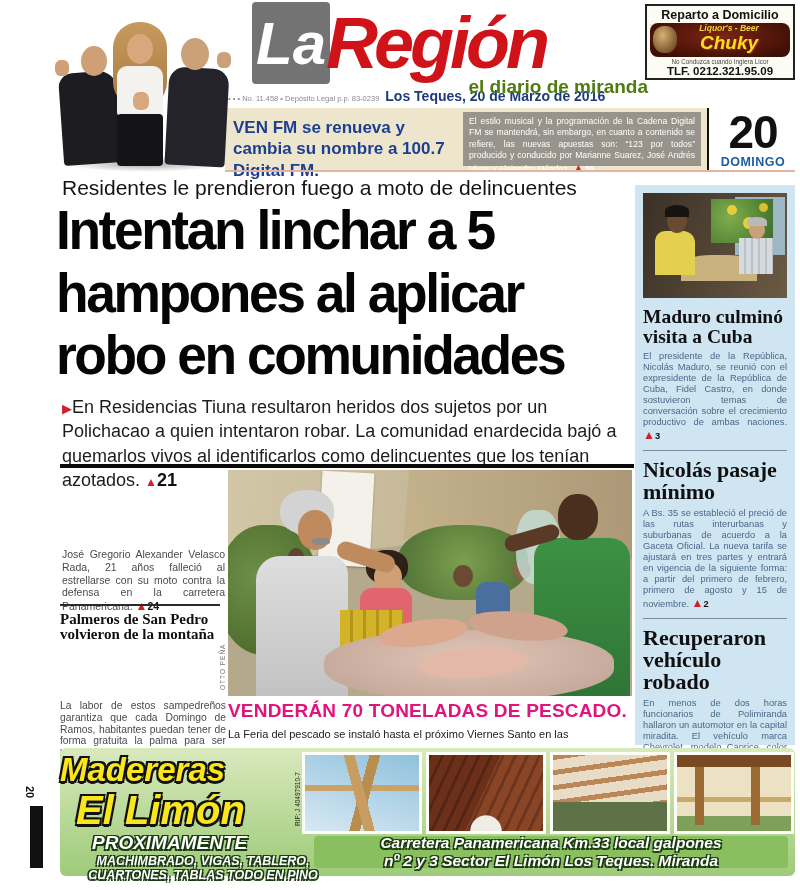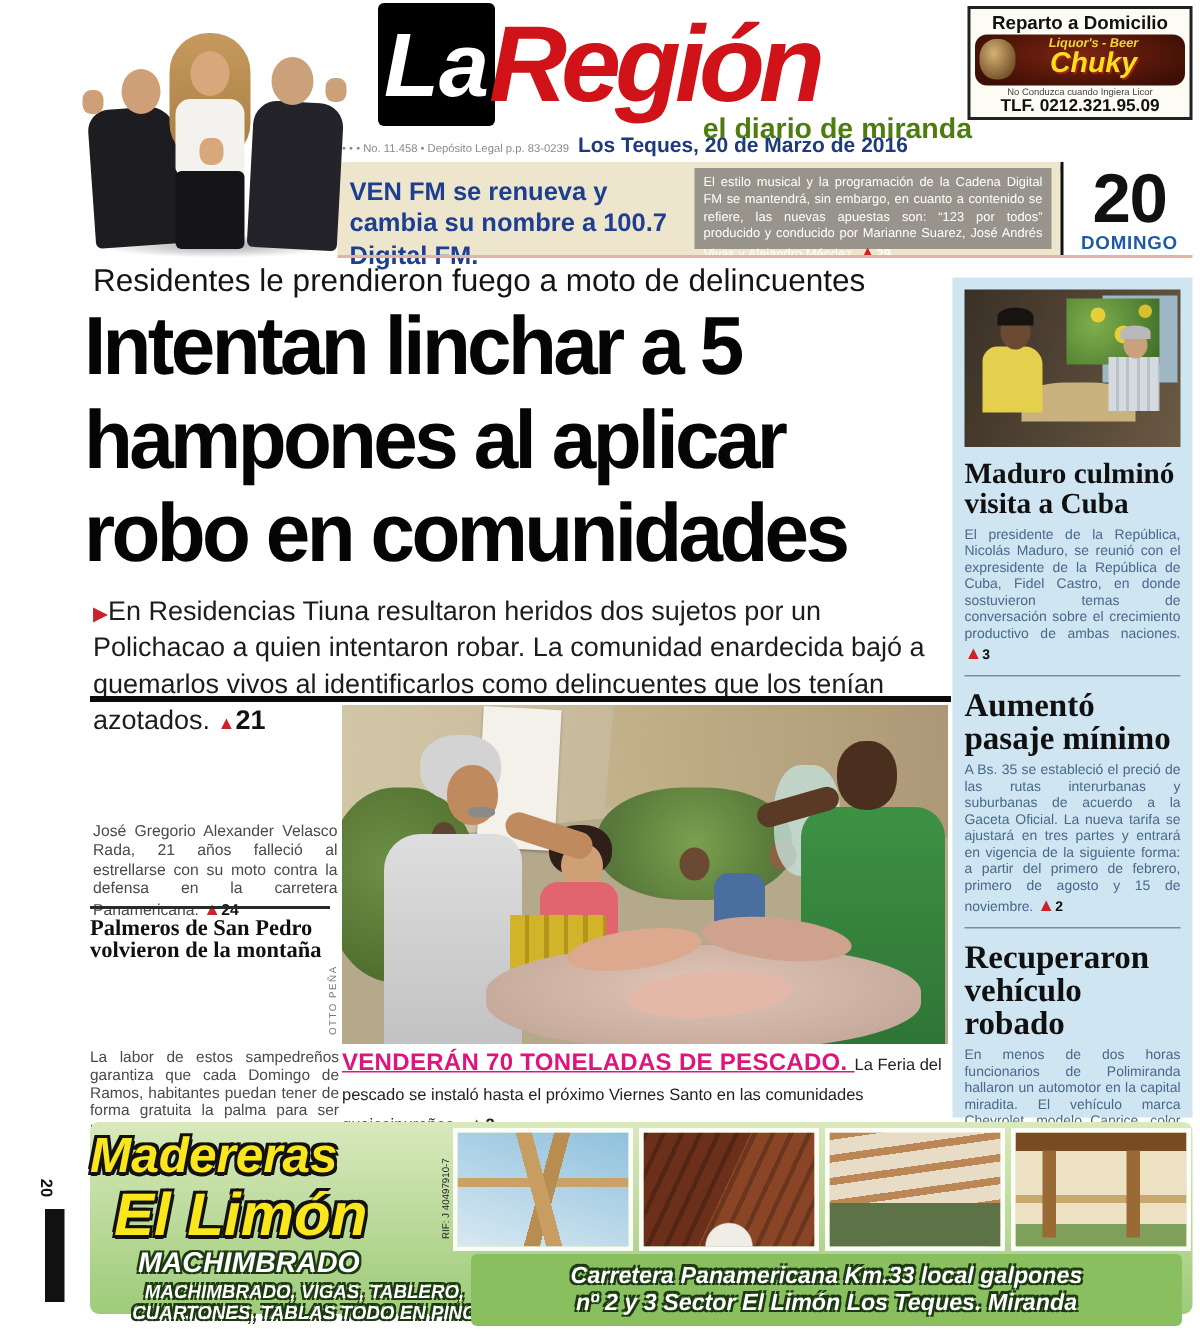--- a/index.html
+++ b/index.html
@@ -3,21 +3,21 @@
 <meta charset="utf-8">
 <style>
   html,body{margin:0;padding:0;background:#e8e8e8;}
   .page{position:relative;width:800px;height:890px;background:#fff;overflow:hidden;
         font-family:"Liberation Sans",sans-serif;margin:0 auto;}
   .abs{position:absolute;}
 
   
   .logo{left:252px;top:2px;display:flex;align-items:flex-start;}
   .logo-la{display:flex;align-items:center;justify-content:center;width:78px;height:82px;
-           background:#000000;color:#fff;font-weight:bold;font-style:italic;font-size:60px;
+           background:#737373;color:#fff;font-weight:bold;font-style:italic;font-size:60px;
            border-radius:4px;}
   .logo-region{color:#cf1318;font-weight:bold;font-style:italic;font-size:72px;line-height:82px;
            letter-spacing:-4px;margin-left:-4px;}
   .issue-line{left:228px;top:88px;font-size:7.5px;color:#8a8a8a;white-space:nowrap;}
   .dateline{font-size:14px;font-weight:bold;color:#1d3a7a;margin-left:6px;}
   .tagline{left:420px;top:76px;width:228px;text-align:right;font-weight:bold;font-size:19px;color:#4d7c0f;}
   .price-line{left:600px;top:87px;width:196px;text-align:center;font-size:9.5px;color:#222;margin-top:20px;}
 
   
   .hosts{left:55px;top:8px;width:180px;height:164px;z-index:5;}
@@ -104,21 +104,21 @@
   .crate{left:112px;top:140px;width:64px;height:50px;background:repeating-linear-gradient(90deg,#d2b32a 0 10px,#b4951c 10px 13px);}
   .fishpile{left:96px;top:160px;width:290px;height:70px;background:radial-gradient(ellipse at 50% 40%,#e0c6b8,#bda091);border-radius:45%;}
   .fish1{left:150px;top:150px;width:90px;height:26px;background:#dca98f;border-radius:50%;transform:rotate(-8deg);}
   .fish2{left:240px;top:142px;width:100px;height:28px;background:#cfa28e;border-radius:50%;transform:rotate(6deg);}
   .fish3{left:190px;top:178px;width:110px;height:30px;background:#e3b8a8;border-radius:50%;transform:rotate(-4deg);}
   .photo-credit{left:219px;top:690px;font-size:6.5px;color:#777;letter-spacing:1px;
                 transform:rotate(-90deg);transform-origin:left top;white-space:nowrap;}
 
   
   .caption{left:228px;top:699px;width:404px;line-height:1.25;}
-  .cap-lead{color:#e0147d;font-weight:800;font-size:16px;letter-spacing:.2px;text-decoration:underline;}
+  .cap-lead{color:#e0147d;font-weight:800;font-size:19px;letter-spacing:.2px;}
   .cap-body{font-size:11px;color:#222;}
 
   
   .rail{left:635px;top:185px;width:160px;height:560px;background:#cfe5f2;padding:8px;box-sizing:border-box;}
   .rail-photo{position:relative;width:144px;height:105px;background:linear-gradient(110deg,#3a3026,#6b5a44);overflow:hidden;}
   .rail-photo div{position:absolute;}
   .mp-window{left:92px;top:4px;width:50px;height:58px;background:#9db8c4;}
   .mp-art{left:68px;top:6px;width:62px;height:44px;background:radial-gradient(circle at 30% 40%,#7fae4c,#3c6b2a);}
   .mp-f1{left:84px;top:12px;width:10px;height:10px;background:#e8cf3a;border-radius:50%;}
   .mp-f2{left:100px;top:24px;width:12px;height:12px;background:#e8cf3a;border-radius:50%;}
@@ -157,21 +157,21 @@
       radial-gradient(circle at 50% 100%,#f0ede6 0 16%,transparent 17%),
       repeating-linear-gradient(115deg,rgba(0,0,0,.22) 0 3px,transparent 3px 11px),
       linear-gradient(115deg,#6b2f1a 0 48%,#8a4526 48% 100%);}
   .wp3{left:490px;background:
       linear-gradient(180deg,transparent 0 62%,#5e7247 62% 100%),
       repeating-linear-gradient(172deg,#bb8756 0 5px,#e9dcc6 5px 15px);}
   .wp4{left:614px;background:
       linear-gradient(180deg,#7a4a22 0 16%,#ede1c4 16% 55%,#c8a86c 55% 62%,#ede1c4 62% 80%,#7fa05a 80% 100%);}
   .wp4::before,.wp4::after{content:"";position:absolute;top:12px;width:9px;height:58px;background:#9a6a34;}
   .wp4::before{left:18px;} .wp4::after{left:74px;}
-  .ad-addr{left:254px;top:88px;width:474px;height:48px;background:#8abf60;border-radius:4px;
+  .ad-addr{left:254px;top:88px;width:474px;height:32px;background:#8abf60;border-radius:4px;
            display:flex;flex-direction:column;align-items:center;justify-content:center;}
   .ad-addr span{font-size:15.5px;line-height:1.15;}
 
   
   .edge-num{left:24px;top:786px;font-size:11px;font-weight:bold;color:#111;transform:rotate(90deg);transform-origin:center;}
   .edge-bar{left:30px;top:806px;width:13px;height:62px;background:#111;}
 </style>
 </head>
 <body>
 
@@ -290,36 +290,36 @@
       <div class="mp-fhead"></div>
       <div class="mp-fhair"></div>
     </div>
 
     <div class="serif rail-t">Maduro culminó visita a Cuba</div>
     <div class="rail-b">
       <span>El presidente de la República, Nicolás Maduro, se reunió con el expresidente de la República de Cuba, Fidel Castro, en donde sostuvieron temas de conversación sobre el crecimiento productivo de ambas naciones. </span><span class="pgref-tri">▲</span><span class="pgref-num">3</span>
     </div>
     <div class="rail-div"></div>
 
-    <div class="serif rail-t2">Aumentó pasaje mínimo</div>
+    <div class="serif rail-t2">Nicolás pasaje mínimo</div>
     <div class="rail-b">
       <span>A Bs. 35 se estableció el preció de las rutas interurbanas y suburbanas de acuerdo a la Gaceta Oficial. La nueva tarifa se ajustará en tres partes y entrará en vigencia de la siguiente forma: a partir del primero de febrero, primero de agosto y 15 de noviembre. </span><span class="pgref-tri">▲</span><span class="pgref-num">2</span>
     </div>
     <div class="rail-div"></div>
 
     <div class="serif rail-t2">Recuperaron vehículo robado</div>
     <div class="rail-b">
       <span>En menos de dos horas funcionarios de Polimiranda hallaron un automotor en la capital miradita. El vehículo marca Chevrolet, modelo Caprice, color beige, se encontraba con las puertas abiertas, razón por la cual los funcionarios estadales se acercaron a inspeccionarlo. </span><span class="pgref-tri">▲</span><span class="pgref-num">24</span>
     </div>
   </div>
 
   <div class="abs ad">
     <div class="abs outline-y ad-brand1">Madereras</div>
     <div class="abs outline-y ad-brand2">El Limón</div>
-    <div class="abs outline-w ad-soon">MACHIMBRADO</div>
+    <div class="abs outline-w ad-soon">PROXIMAMENTE</div>
     <div class="abs outline-w ad-products">MACHIMBRADO, VIGAS, TABLERO, CUARTONES, TABLAS TODO EN PINO</div>
     <div class="abs ad-rif">RIF: J 40497910-7</div>
     <div class="wood wp1"></div>
     <div class="wood wp2"></div>
     <div class="wood wp3"></div>
     <div class="wood wp4"></div>
     <div class="abs ad-addr">
       <span class="outline-w">Carretera Panamericana Km.33 local galpones</span>
       <span class="outline-w">nº 2 y 3 Sector El Limón Los Teques. Miranda</span>
     </div>

